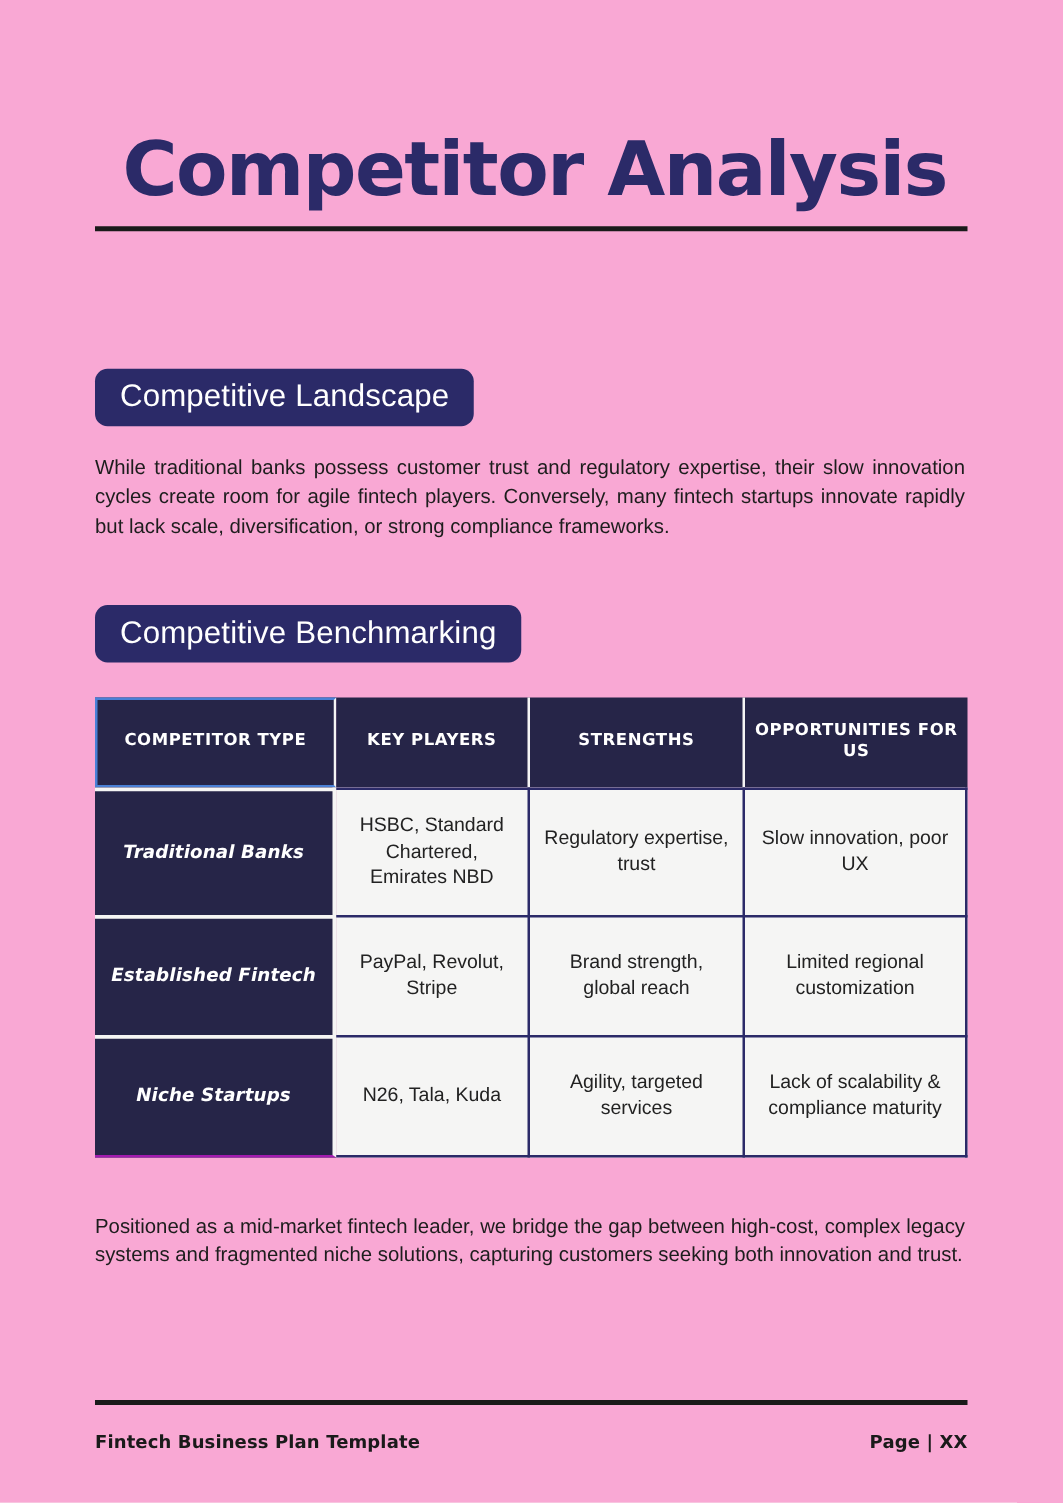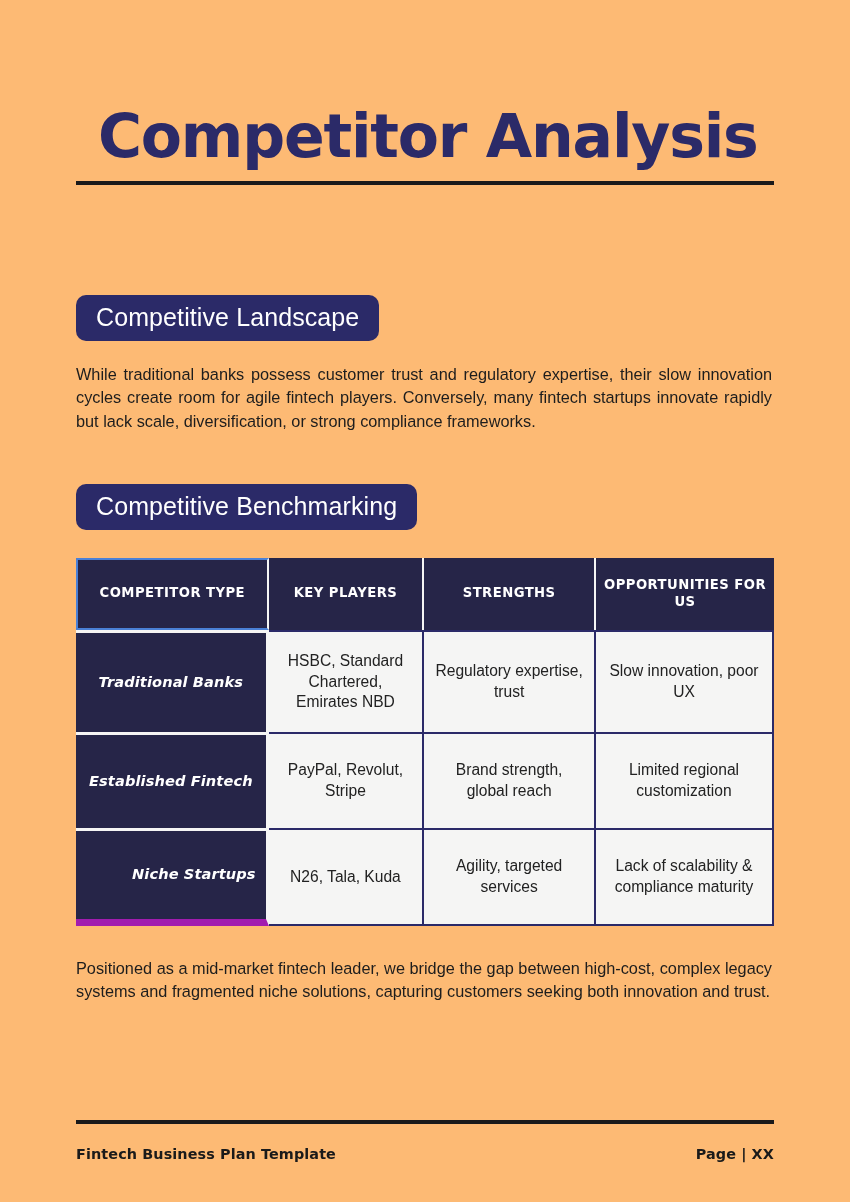--- a/index.html
+++ b/index.html
@@ -13,21 +13,21 @@
     font-family: "Liberation Sans", sans-serif;
     -webkit-font-smoothing: antialiased;
   }
 
   .page {
     position: relative;
     width: 850px;
     height: 1202px;
     box-sizing: border-box;
     padding: 0 76px;
-    background: #fdba74;
+    background: #f9a8d4;
   }
 
   
   .title-block {
     padding-top: 104px;
   }
   .page-title {
     font-family: "DejaVu Sans", sans-serif;
     font-size: 60px;
     font-weight: 700;
@@ -64,21 +64,21 @@
   .body-text {
     margin: 22px 0 0 0;
     font-size: 16.3px;
     line-height: 1.45;
     color: #1d1d1d;
     text-align: justify;
     font-family: "Liberation Sans", sans-serif;
     padding-right: 2px;
   }
   .closing-text {
-    margin-top: 31px;
+    margin-top: 44px;
   }
 
   
   .bench-table {
     margin-top: 28px;
     width: 100%;
     border-collapse: separate;
     border-spacing: 0;
     table-layout: fixed;
   }
@@ -130,22 +130,21 @@
     font-weight: 700;
     font-style: italic;
     font-size: 14.6px;
     letter-spacing: 0.1px;
     font-family: "DejaVu Sans", sans-serif;
     border-top: 3px solid #f5f5f4;
     border-right: 3px solid #f5f5f4;
     border-bottom: none;
   }
   .bench-table tbody tr:last-child td.rowhead {
-    border-bottom: 7px solid #a21caf;
-    text-align: right;
+    border-bottom: 2px solid #a21caf;
   }
 
   .row-h1 td { height: 102px; }
   .row-h2 td { height: 96px; }
   .row-h3 td { height: 98px; }
 
   
   .footer {
     position: absolute;
     left: 76px;

